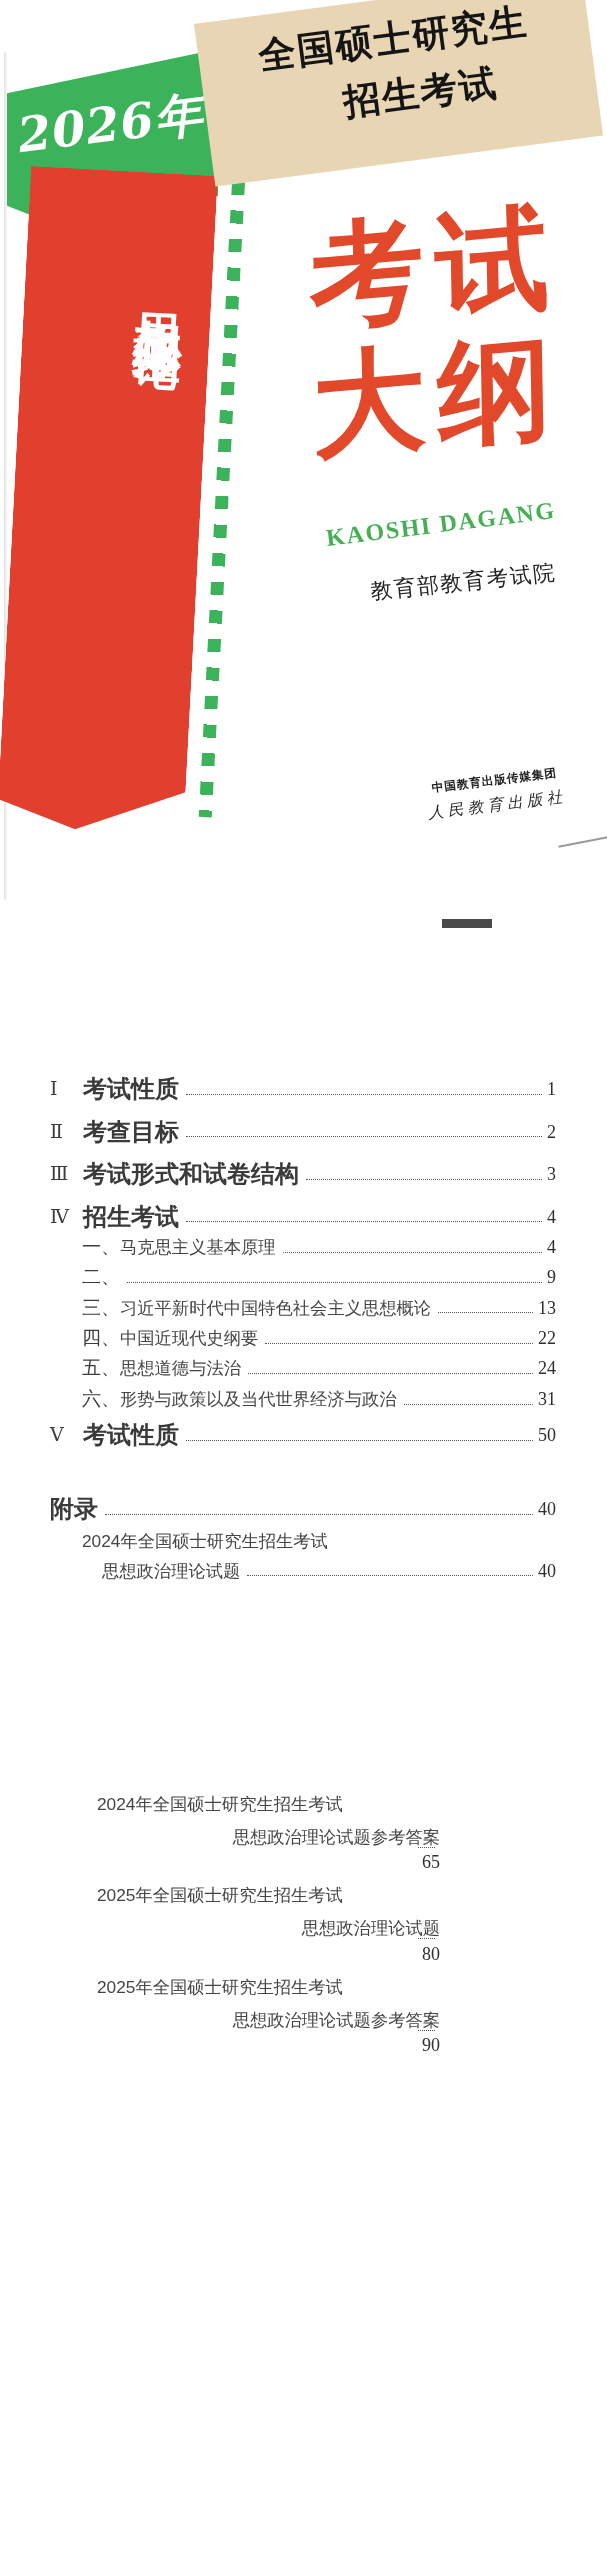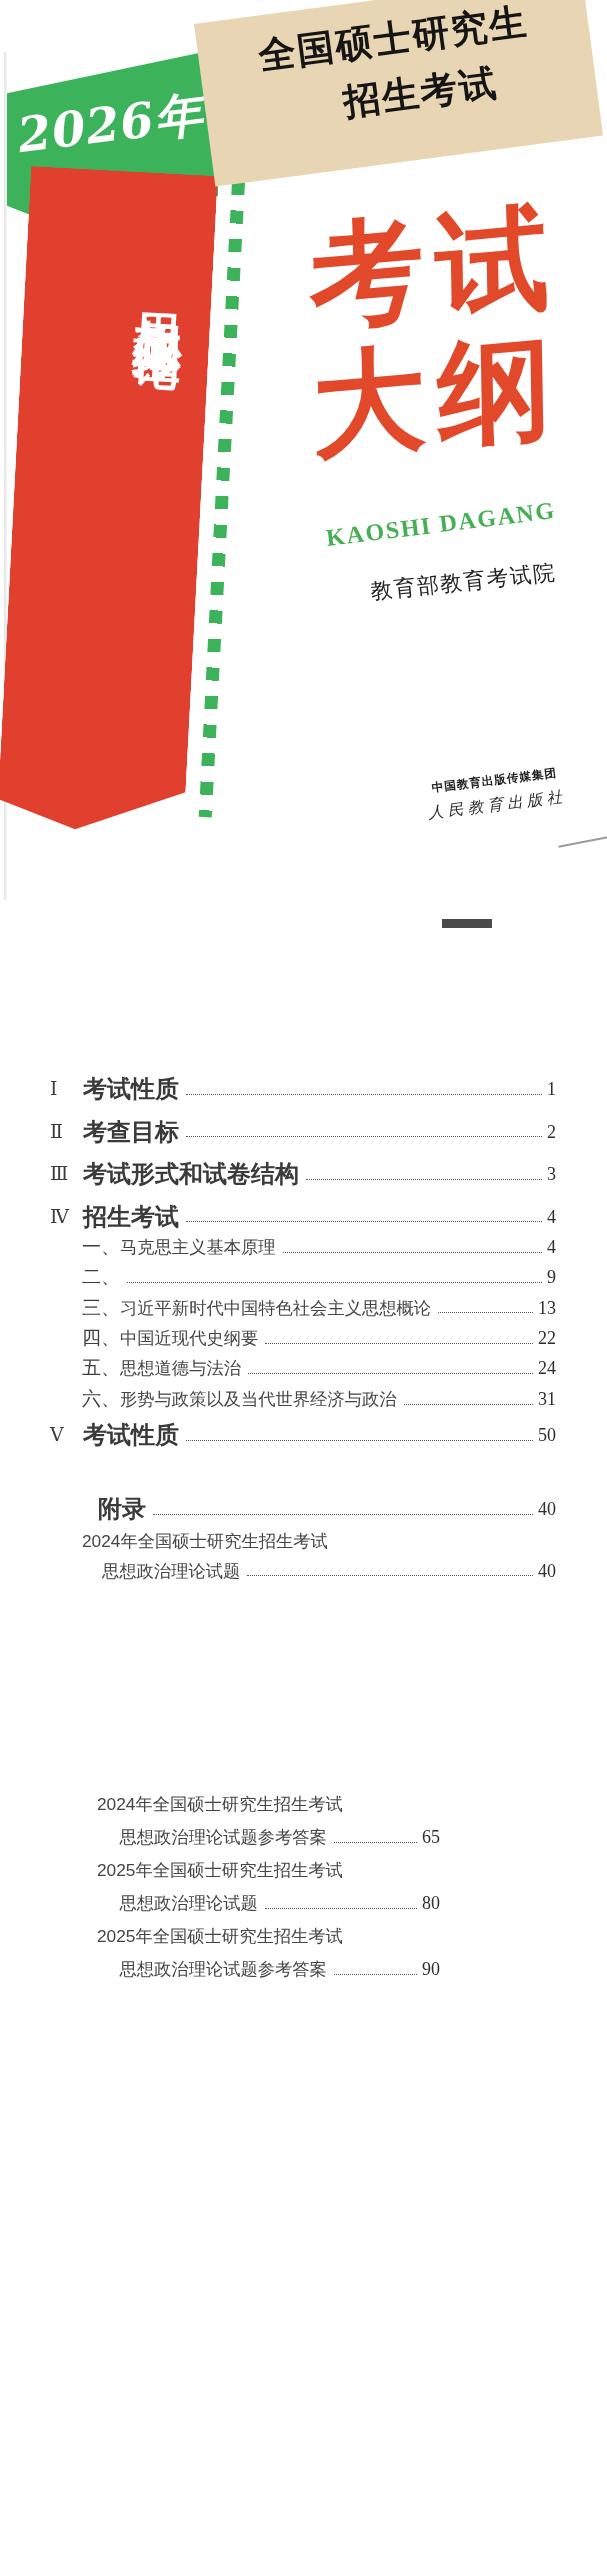--- a/index.html
+++ b/index.html
@@ -130,28 +130,28 @@
     font-family:"Liberation Serif","DejaVu Serif",serif;
     font-size:18px; line-height:20px; color:#2e2e2e; flex:none;
   }
 
   .row-main .label, .row-main-v .label, .row-appendix .label { font-weight:600; color:#3a3a3a; }
   .row-sub .label, .row-sub2 .label, .row-plain .label, .rowB .label { color:#454545; font-size:17.3px; }
 
   .row-main  { margin-top:22.5px; }
   .row-sub   { margin-top:10.4px; padding-left:32px; }
   .row-main-v{ margin-top:16.4px; }
-  .row-appendix { margin-top:54px;margin-left:48px; }
+  .row-appendix { margin-top:54px; }
   .row-plain { margin-top:12px; padding-left:32px; }
   .row-sub2  { margin-top:9.5px; padding-left:52px; }
   #toc-section-1 .row:first-child { margin-top:0; }
 
   .rowB { margin-top:13px; }
   .rowB.rowB-plain { padding-left:0; }
-  .rowB.rowB-leader { padding-left:22.5px; }
+  .rowB.rowB-leader { padding-left:22.5px;flex-direction:column; }
   #toc-section-2 .row:first-child { margin-top:0; }
 </style>
 </head>
 <body>
 
 <div class="abs" id="scan-page">
 
   <div class="abs" id="page-left-edge"></div>
 
   <div class="abs" id="green-sliver"></div>

